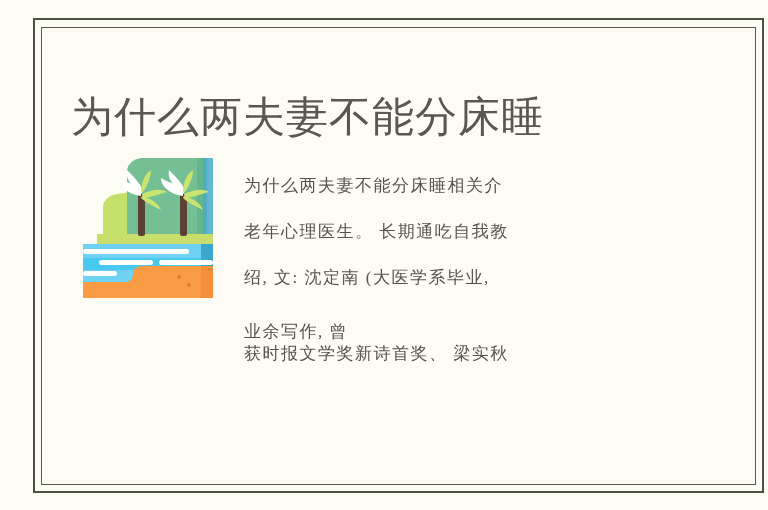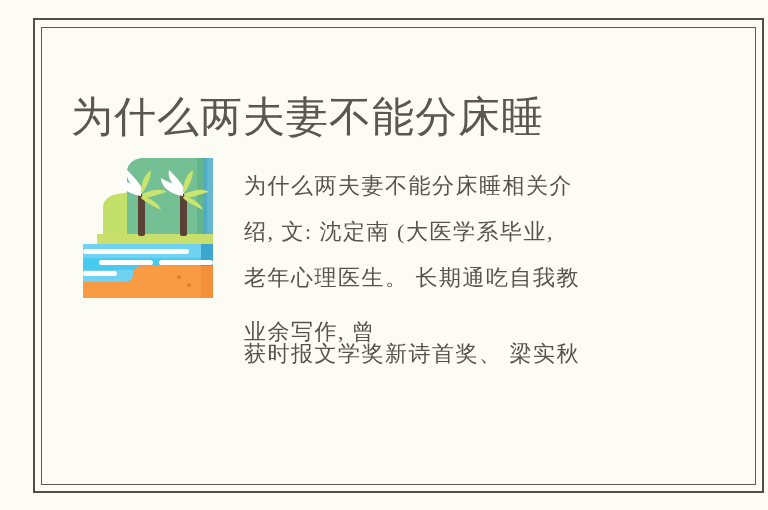--- a/index.html
+++ b/index.html
@@ -68,21 +68,21 @@
   }
   .thumb svg { display: block; width: 146px; height: 156px; }
 
   
   .body-copy {
     position: absolute;
     left: 231px;
     top: 163px;
     width: 430px;
     font-family: "Liberation Serif", serif;
-    font-size: 22px;
+    font-size: 17px;
     line-height: 46px;
     color: #55534c;
     letter-spacing: 1.5px;
   }
   .body-copy .line {
     display: block;
     height: 46px;
     white-space: nowrap;
   }
   
@@ -148,21 +148,21 @@
       <path d="M108 48 C94 46 86 38 86 30 C92 34 100 36 108 40 Z" fill="#ffffff"></path>
       <path d="M108 46 C98 38 92 30 94 22 C100 28 106 34 110 42 Z" fill="#ffffff"></path>
       <path d="M108 44 C108 34 112 26 118 22 C118 30 114 38 110 44 Z" fill="#c9e46f"></path>
       <path d="M109 46 C118 42 128 40 134 44 C126 46 116 50 110 50 Z" fill="#c9e46f"></path>
       <path d="M109 48 C118 50 126 56 128 62 C120 58 112 54 108 50 Z" fill="#c9e46f"></path>
     </svg>
   </div>
 
   <div class="body-copy">
     <span class="line">为什么两夫妻不能分床睡相关介</span>
+    <span class="line">老年心理医生。 长期通吃自我教</span>
     <span class="line">绍, 文: 沈定南 (大医学系毕业,</span>
-    <span class="line">老年心理医生。 长期通吃自我教</span>
     <span class="overlap-wrap">
       <span class="line upper">业余写作, 曾</span>
       <span class="line lower">获时报文学奖新诗首奖、 梁实秋</span>
     </span>
   </div>
 
 </div>
 
 </body></html>

